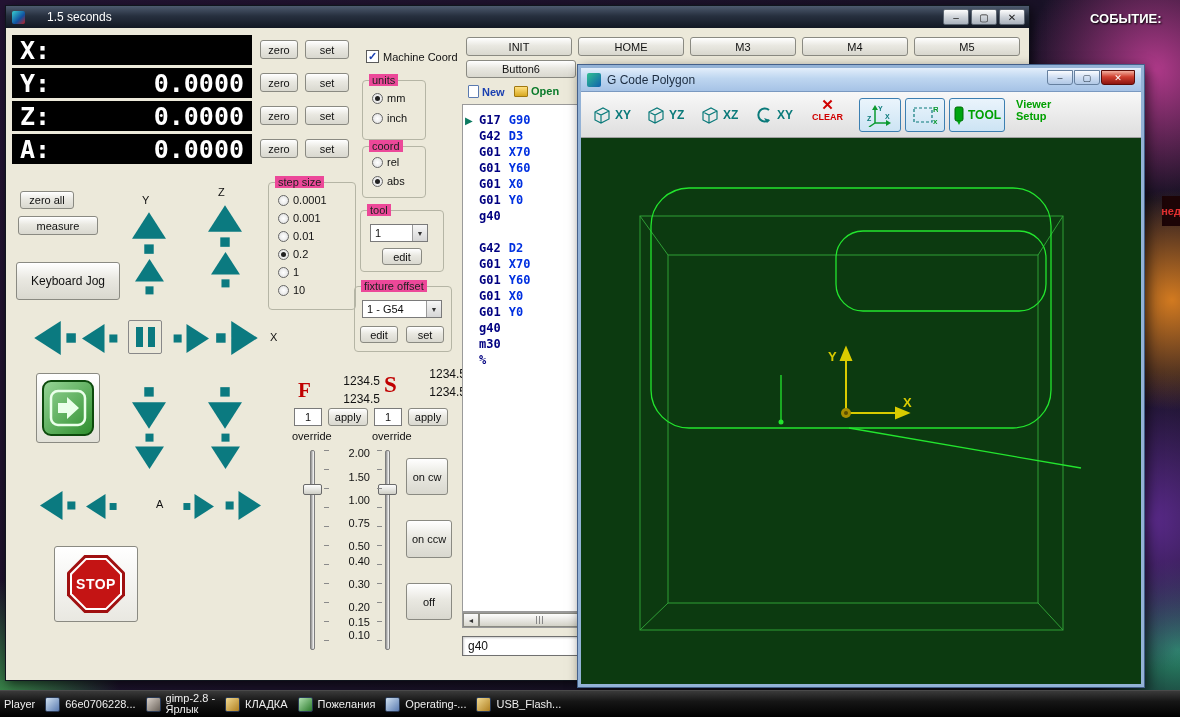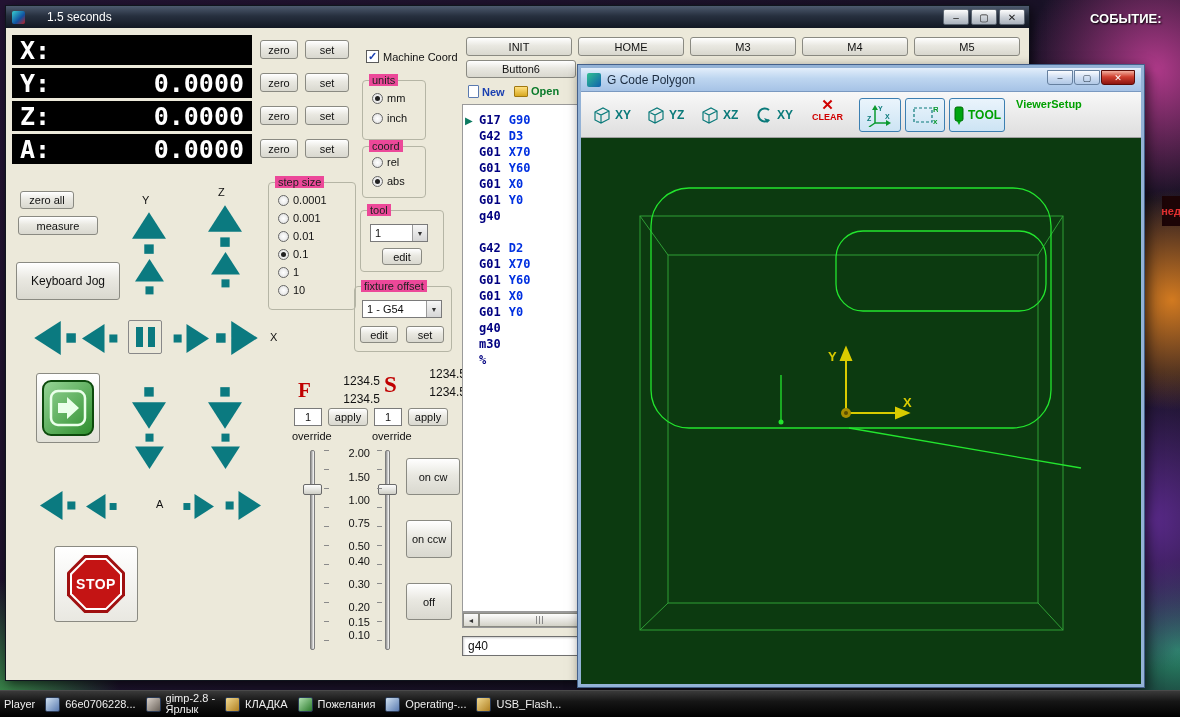--- a/index.html
+++ b/index.html
@@ -200,21 +200,21 @@
       <div class="radio-row" style="left:272px;top:184px">
         <span class="rb"></span>
           <span>0.001</span>
         </div>
       <div class="radio-row" style="left:272px;top:202px">
         <span class="rb"></span>
           <span>0.01</span>
         </div>
       <div class="radio-row" style="left:272px;top:220px">
         <span class="rb sel"></span>
-          <span>0.1</span>
+          <span>0.2</span>
         </div>
       <div class="radio-row" style="left:272px;top:238px">
         <span class="rb"></span>
           <span>1</span>
         </div>
       <div class="radio-row" style="left:272px;top:256px">
         <span class="rb"></span>
           <span>10</span>
         </div>
 
@@ -361,21 +361,21 @@
       <span class="tick-lbl" style="left:324px;top:443px">1.50</span>
       <span class="tick-lbl" style="left:324px;top:466px">1.00</span>
       <span class="tick-lbl" style="left:324px;top:489px">0.75</span>
       <span class="tick-lbl" style="left:324px;top:512px">0.50</span>
       <span class="tick-lbl" style="left:324px;top:527px">0.40</span>
       <span class="tick-lbl" style="left:324px;top:550px">0.30</span>
       <span class="tick-lbl" style="left:324px;top:573px">0.20</span>
       <span class="tick-lbl" style="left:324px;top:588px">0.15</span>
       <span class="tick-lbl" style="left:324px;top:601px">0.10</span>
 
-      <div class="btn" style="left:400px;top:430px;width:54px;height:37px">on cw</div>
+      <div class="btn" style="left:400px;top:430px;width:42px;height:37px">on cw</div>
       <div class="btn" style="left:400px;top:492px;width:46px;height:38px">on ccw</div>
       <div class="btn" style="left:400px;top:555px;width:46px;height:37px">off</div>
 
       <div class="btn" style="left:460px;top:9px;width:106px;height:19px">INIT</div>
       <div class="btn" style="left:572px;top:9px;width:106px;height:19px">HOME</div>
       <div class="btn" style="left:684px;top:9px;width:106px;height:19px">M3</div>
       <div class="btn" style="left:796px;top:9px;width:106px;height:19px">M4</div>
       <div class="btn" style="left:908px;top:9px;width:106px;height:19px">M5</div>
       <div class="btn" style="left:460px;top:32px;width:110px;height:18px">Button6</div>
 
@@ -536,21 +536,21 @@
           <text x="21" y="20" font-size="8" fill="#0a9a30">x</text>
         </svg>
       </div>
       <div class="tb-item toggled" style="left:368px">
         <svg width="12" height="20" viewBox="0 0 12 20">
           <rect x="2" y="2" width="8" height="14" rx="2" fill="#00a510" stroke="#006a08"></rect>
           <polygon points="4,16 8,16 6,20" fill="#00a510"></polygon>
         </svg>
         <span style="color:#00a000">TOOL</span>
       </div>
-      <div class="tb-item tb-green" style="left:432px;flex-direction:row;align-items:flex-start;gap:0;font-weight:bold">
+      <div class="tb-item tb-green" style="left:432px;flex-direction:column;align-items:flex-start;gap:0;font-weight:bold">
         <span>Viewer</span>
         <span>Setup</span>
       </div>
     </div>
 
     <div class="vw-viewport">
       <svg width="560" height="546" viewBox="0 0 560 546">
         <g stroke="#2f9e35" fill="none" stroke-width="1">
           <rect x="59" y="78" width="423" height="414"></rect>
           <rect x="87" y="117" width="370" height="348"></rect>

